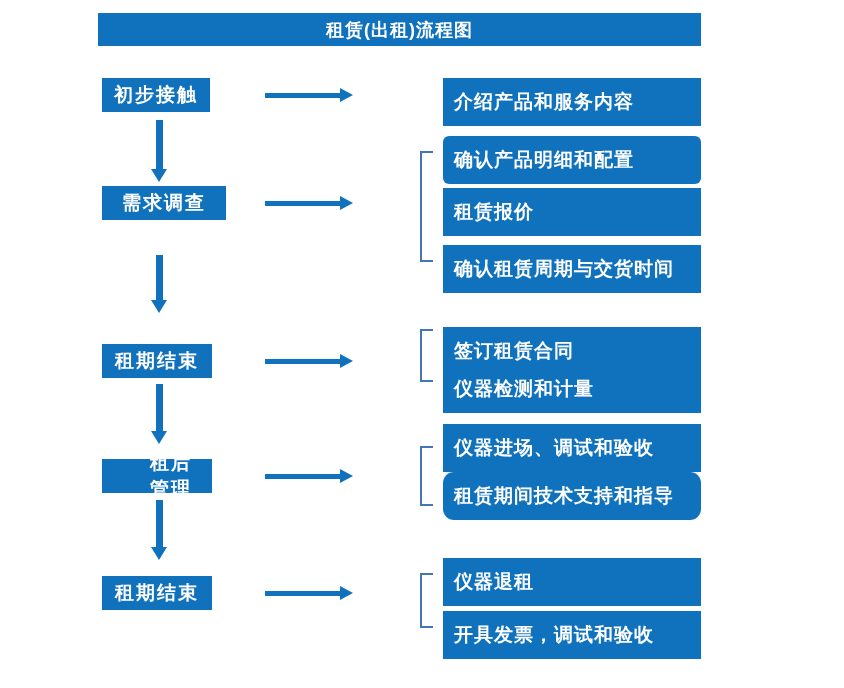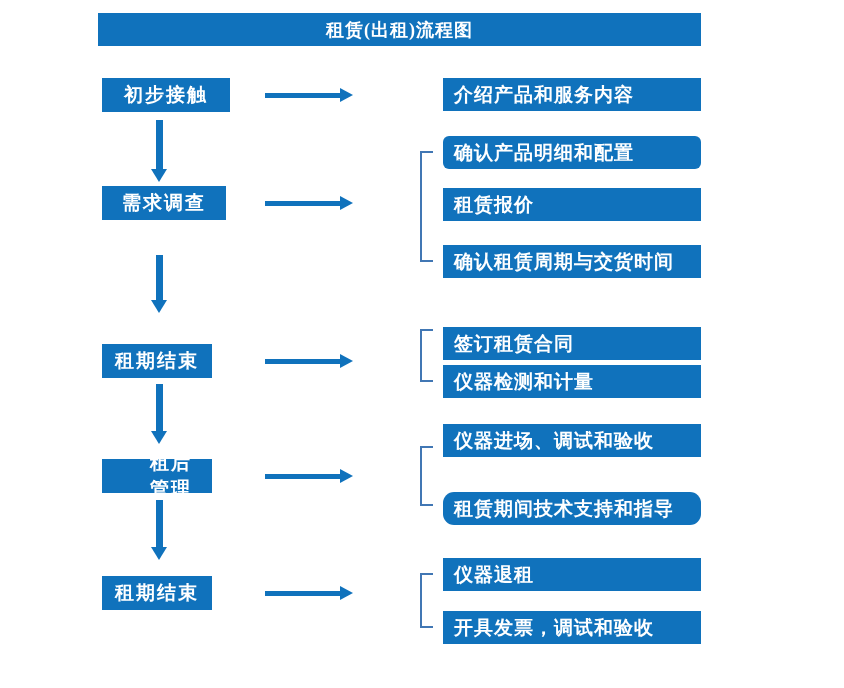--- a/index.html
+++ b/index.html
@@ -8,21 +8,21 @@
     --text: #FFFFFF;
     --background: #FFFFFF;
   }
   * { margin: 0; padding: 0; box-sizing: border-box; }
   html, body { background: #fff; }
   .canvas {
     position: relative;
     width: 844px;
     height: 688px;
     background: var(--background);
-    font-family: Liberation Serif, serif;
+    font-family: Liberation Sans, sans-serif;
     overflow: hidden;
   }
   .title-bar {
     position: absolute;
     left: 98px; top: 13px;
     width: 603px; height: 33px;
     background: var(--primary);
     color: var(--text);
     font-size: 18px;
     font-weight: bold;
@@ -33,47 +33,47 @@
     position: absolute;
     left: 102px;
     height: 34px;
     background: var(--primary);
     color: var(--text);
     font-size: 19px;
     font-weight: bold;
     display: flex; align-items: center; justify-content: center;
     letter-spacing: 2px;
   }
-  #step-0 { top: 78px;  width: 128px; }
+  #step-0 { top: 78px;  width: 108px; }
   #step-1 { top: 186px; width: 124px; }
   #step-2 { top: 344px; width: 110px; }
   #step-3 { top: 459px; width: 110px; padding-left: 48px; }
   #step-4 { top: 576px; width: 110px; text-align: center; }
 
   .out {
     position: absolute;
     left: 443px;
     width: 258px;
-    height: 33px;
+    height: 48px;
     background: var(--primary);
     color: var(--text);
     font-size: 19px;
     font-weight: bold;
     display: flex; align-items: center;
     padding-left: 11px;
     letter-spacing: 1px;
   }
   #out-0 { top: 78px; }
   #out-1 { top: 136px; border-radius: 6px; }
   #out-2 { top: 188px; }
   #out-3 { top: 245px; }
   #out-4 { top: 314px; margin-top: 13px; }
   #out-5 { top: 365px; }
   #out-6 { top: 424px; }
-  #out-7 { top: 492px; border-radius: 11px; }
+  #out-7 { top: 472px; border-radius: 11px; }
   #out-8 { top: 558px; }
   #out-9 { top: 611px; }
 
   
   .v-arrow { position: absolute; left: 151px; width: 17px; }
   .v-arrow::before {
     content: ""; position: absolute;
     left: 5px; top: 0; bottom: 12px; width: 7px;
     background: var(--primary);
   }

